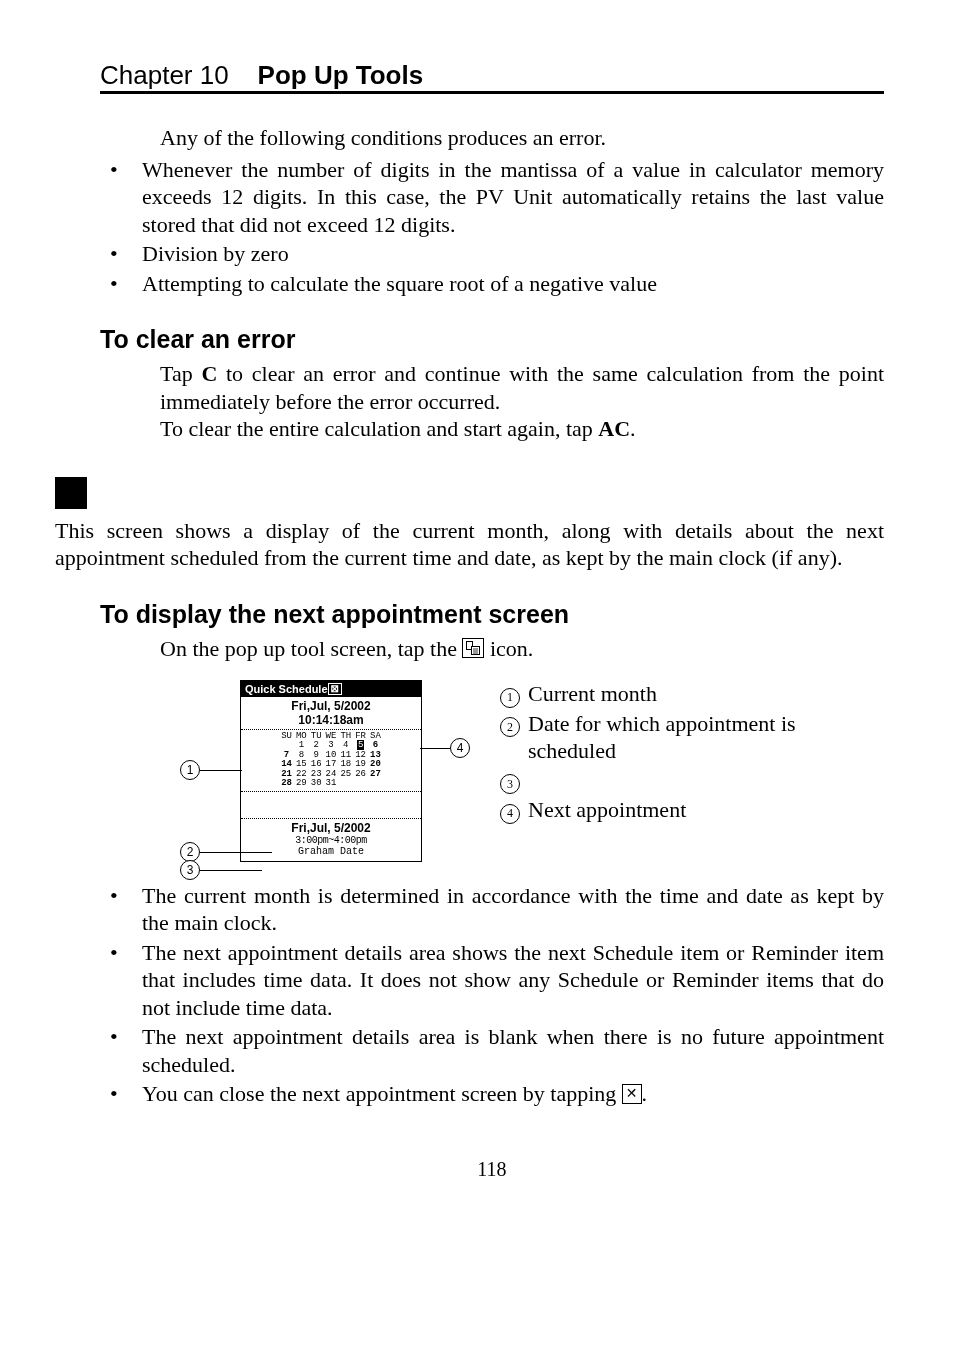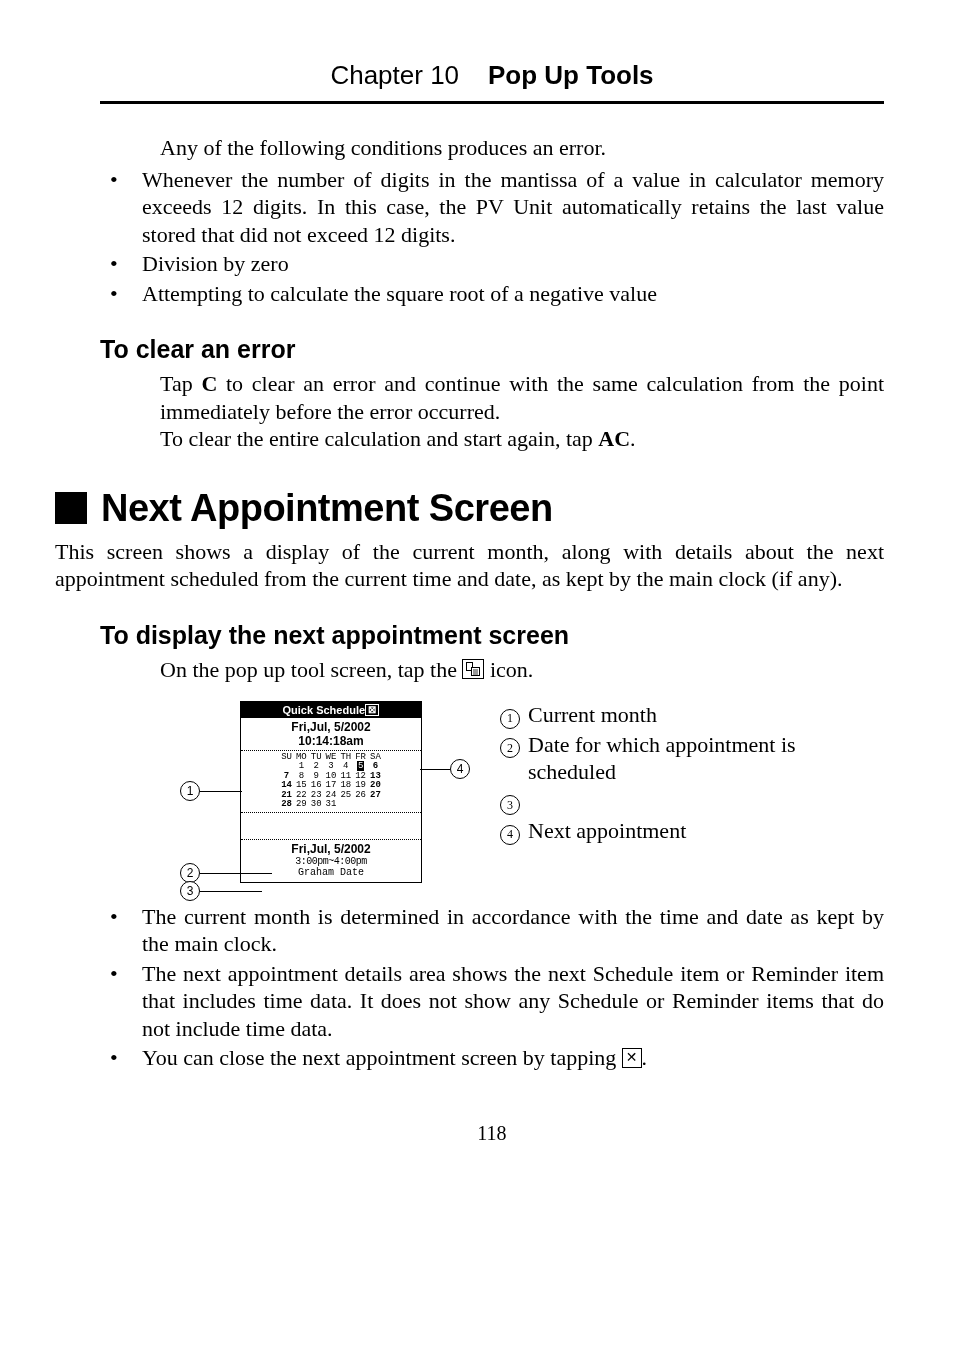--- a/index.html
+++ b/index.html
@@ -4,26 +4,26 @@
   <style>
     body {
       font-family: "Times New Roman", serif;
       width: 954px;
       margin: 0;
       padding: 60px 70px 60px 100px;
       box-sizing: border-box;
       color: #000;
     }
     .chapter-header {
-      text-align: center;
+      text-align: left;
       font-family: "Helvetica Neue", Arial, sans-serif;
       font-size: 26px;
       font-weight: normal;
       border-bottom: 3px solid #000;
-      padding-bottom: 10px;
+      padding-bottom: 0;
       margin-bottom: 30px;
     }
     .chapter-header .thin-label {
       font-weight: 300;
     }
     .chapter-header .bold-title {
       font-weight: bold;
     }
     .body-text {
       font-size: 22px;
@@ -100,21 +100,21 @@
       background: #fff;
       font-family: Arial, sans-serif;
     }
     .qs-titlebar {
       background: #000;
       color: #fff;
       font-size: 11px;
       font-weight: bold;
       padding: 2px 4px;
       display: flex;
-      justify-content: center;
+      justify-content: flex-start;
       align-items: center;
     }
     .qs-titlebar .close-x {
       font-size: 10px;
       border: 1px solid #fff;
       padding: 0 2px;
       line-height: 10px;
     }
     .qs-date-header {
       text-align: center;
@@ -223,21 +223,20 @@
 </ul>
 
 <h2 class="sub-heading">To clear an error</h2>
 <div class="body-text indent-block">
   <span>Tap </span><span class="bold">C</span><span> to clear an error and continue with the same calculation from the point immediately before the error occurred.</span><br>
   <span>To clear the entire calculation and start again, tap </span><span class="bold">AC</span><span>.</span>
 </div>
 
 <div class="section-heading-row">
   <div class="black-square"></div>
-  <h1 class="section-heading">Next Appointment Screen</h1>
 </div>
 
 <div class="body-text" style="margin-left:-45px;">This screen shows a display of the current month, along with details about the next appointment scheduled from the current time and date, as kept by the main clock (if any).</div>
 
 <h2 class="sub-heading">To display the next appointment screen</h2>
 <div class="body-text indent-block">
   <span>On the pop up tool screen, tap the </span>
   <span class="inline-icon cal-ico">
     <svg width="14" height="14" viewBox="0 0 14 14">
         <rect x="0.5" y="0.5" width="6" height="8" fill="none" stroke="#000" stroke-width="1"></rect>
@@ -359,18 +358,19 @@
     <div class="lrow">
         <span class="lnum"><span class="circ-num">4</span></span>
         <span>Next appointment</span>
       </div>
   </div>
 </div>
 
 <ul class="bullets body-text indent-block">
   <li>The current month is determined in accordance with the time and date as kept by the main clock.</li>
   <li>The next appointment details area shows the next Schedule item or Reminder item that includes time data. It does not show any Schedule or Reminder items that do not include time data.</li>
+  <li>The next appointment details area is blank when there is no future appointment scheduled.</li>
   <li>
     <span>You can close the next appointment screen by tapping </span><span class="inline-icon">✕</span><span>.</span>
   </li>
 </ul>
 
 <div class="page-number">118</div>
 
 </body></html>

